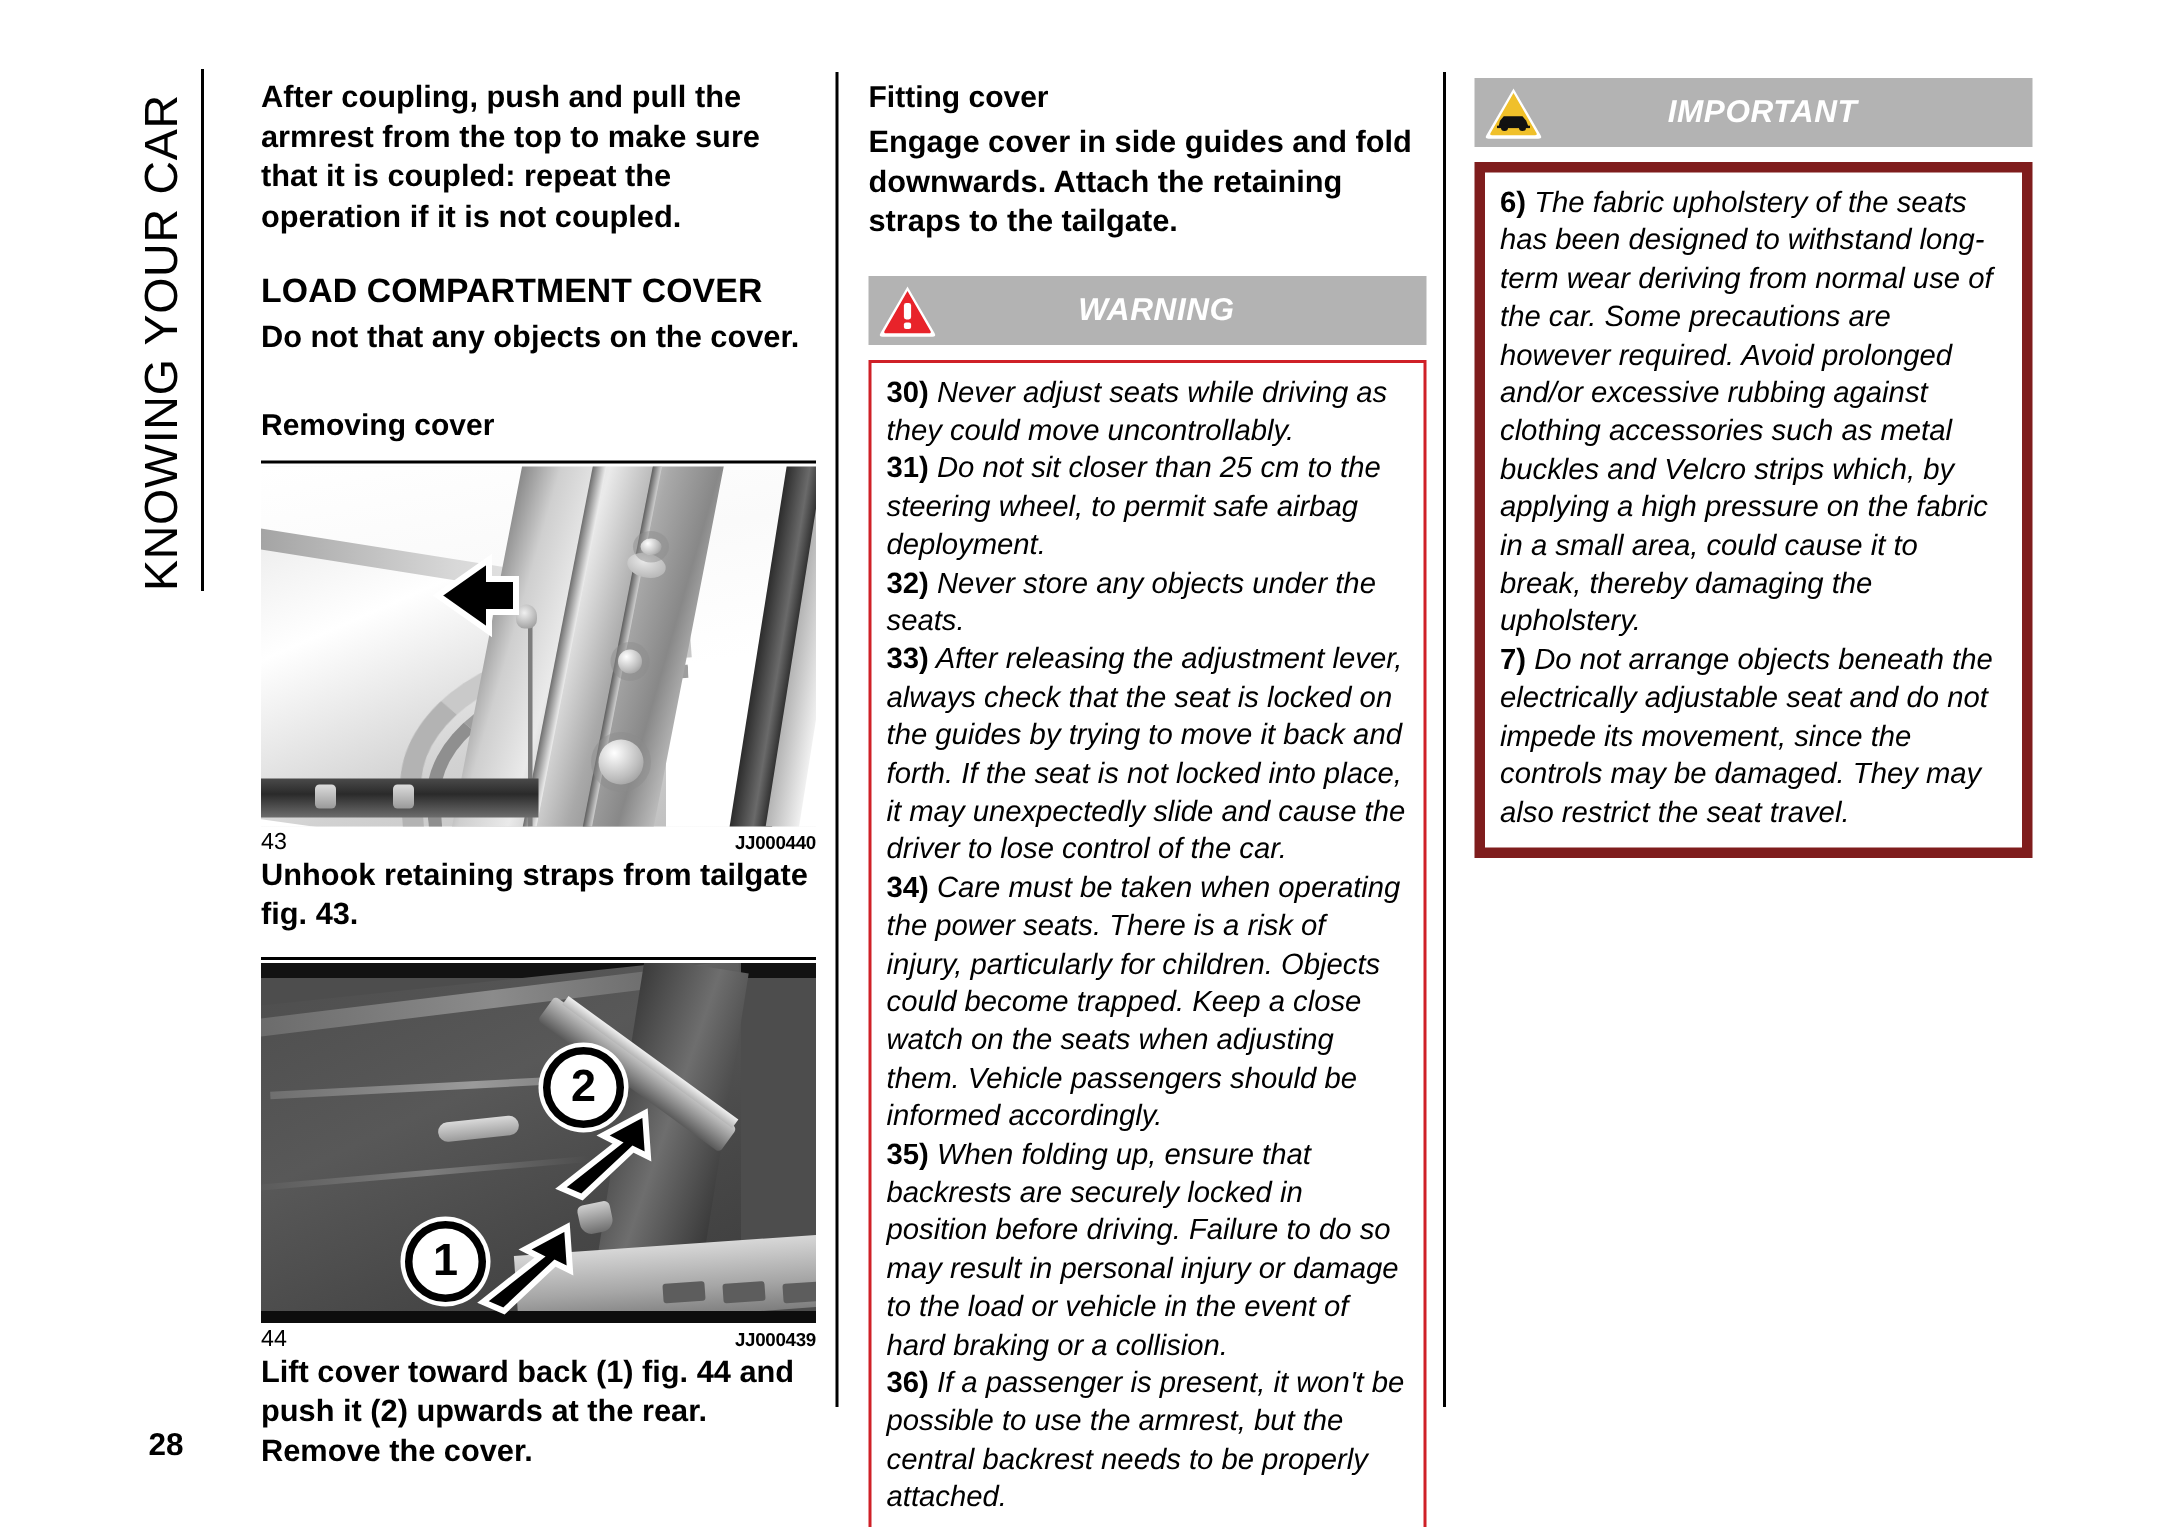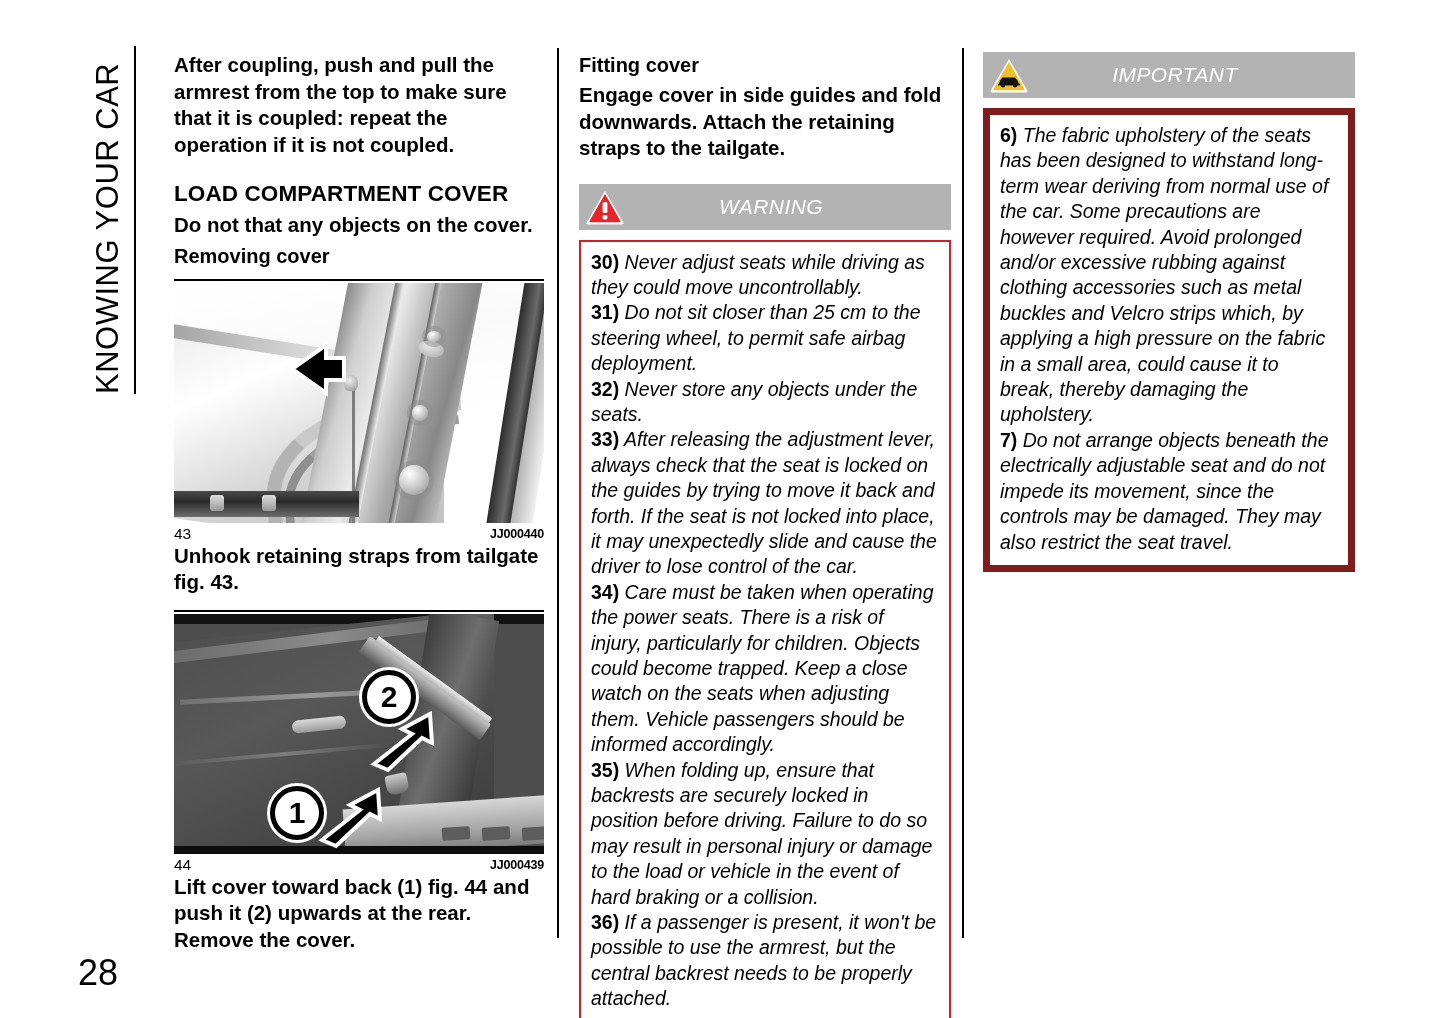--- a/index.html
+++ b/index.html
@@ -88,21 +88,21 @@
     font-size: 22.5px;
     font-weight: 700;
     letter-spacing: 0.1px;
     line-height: 28px;
     margin-top: 22px;
   }
   .h-sub {
     font-size: 20px;
     font-weight: 700;
     line-height: 26px;
-    margin-top: 4px;
+    margin-top: 32px;
   }
   .gap-sm { margin-top: 4px; }
 
   
   .figure {
     margin-top: 10px;
     width: 370px;
   }
   .fig-topline {
     width: 100%;
@@ -327,21 +327,21 @@
     background: #b3b3b3;
     margin-top: 22px;
   }
   .notice-head .badge {
     width: 52px; height: 46px;
     display: flex; align-items: center; justify-content: center;
     flex: 0 0 auto;
   }
   .notice-head .notice-title {
     font-size: 21px;
-    font-weight: 400;
+    font-weight: 700;
     font-style: italic;
     color: #ffffff;
     letter-spacing: 0.4px;
     flex: 1 1 auto;
     text-align: center;
     padding-right: 40px;
   }
   .notice-body {
     margin-top: 10px;
     padding: 8px 10px 10px 10px;
@@ -353,24 +353,24 @@
   .notice-body.important { border: 7px solid #7f1d1d; }
   .notice-body .num {
     font-weight: 700;
     font-style: normal;
   }
   .notice-item { display: block; }
 
   
   .page-number {
     position: absolute;
-    left: 78px;
+    left: 99px;
     top: 952px;
-    font-size: 36px;
-    font-weight: 400;
+    font-size: 21px;
+    font-weight: 700;
   }
 </style>
 </head>
 <body>
 
 <div class="page">
 
   <div class="chapter-tab">
     <div class="chapter-tab-text">KNOWING YOUR CAR</div>
     <div class="chapter-tab-rule"></div>

